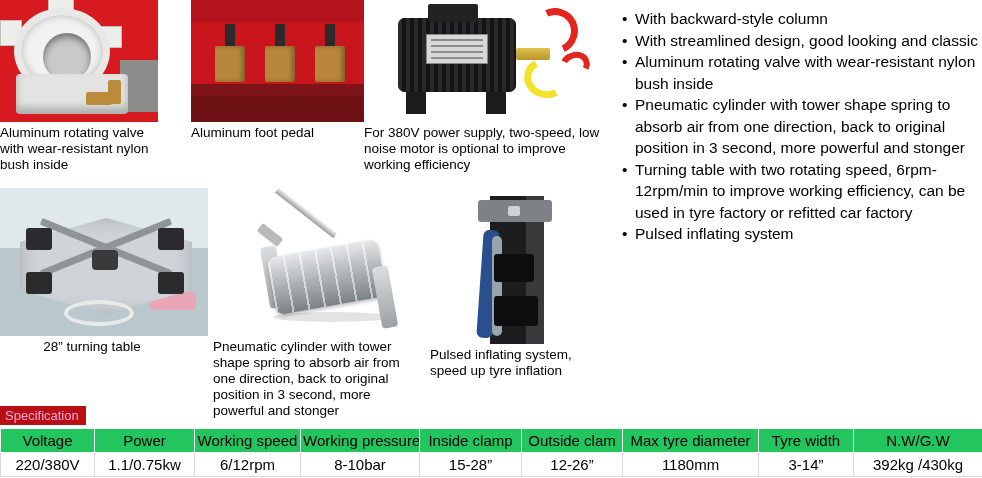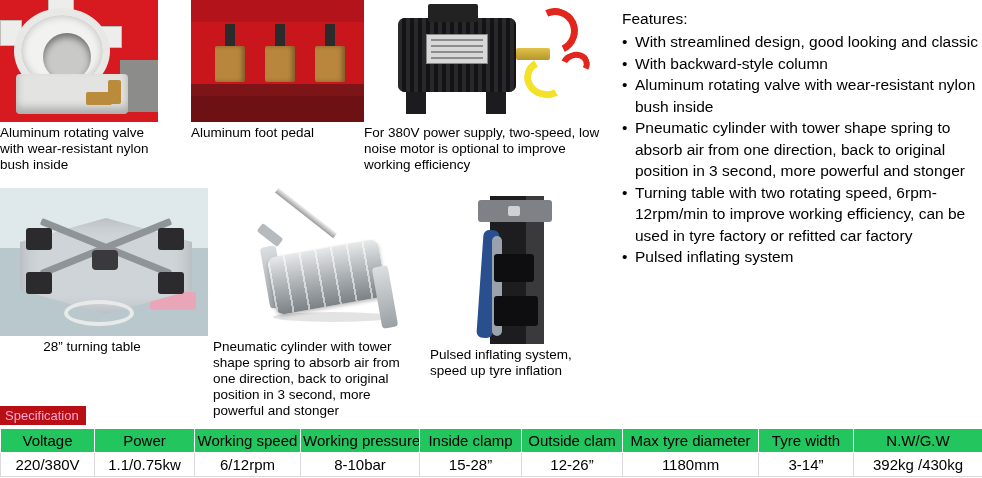--- a/index.html
+++ b/index.html
@@ -444,24 +444,23 @@
         <div class="bolt"></div>
         <div class="blk"></div>
         <div class="blk2"></div>
       </div>
       <div class="cap">Pulsed inflating system, speed up tyre inflation</div>
     </div>
 
   </div>
 
   <div class="features">
-    <h3>Features:</h3>
     <ul>
+      <li>With backward-style column</li>
       <li>With streamlined design, good looking and classic</li>
-      <li>With backward-style column</li>
       <li>Aluminum rotating valve with wear-resistant nylon bush inside</li>
       <li>Pneumatic cylinder with tower shape spring to absorb air from one direction, back to original position in 3 second, more powerful and stonger</li>
       <li>Turning table with two rotating speed, 6rpm-12rpm/min to improve working efficiency, can be used in tyre factory or refitted car factory</li>
       <li>Pulsed inflating system</li>
     </ul>
   </div>
 
   <div class="spec">
     <div class="spec-title">Specification</div>
     <table>

